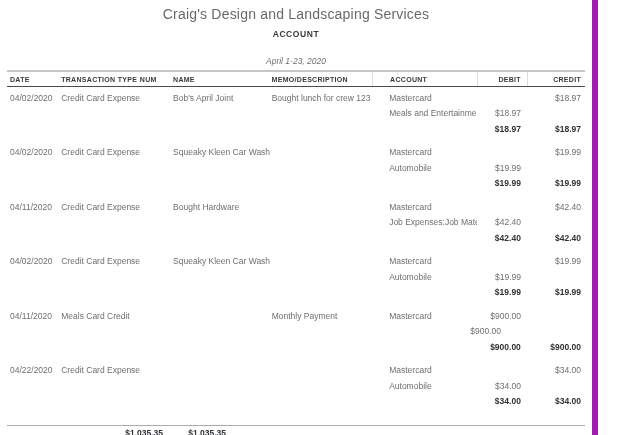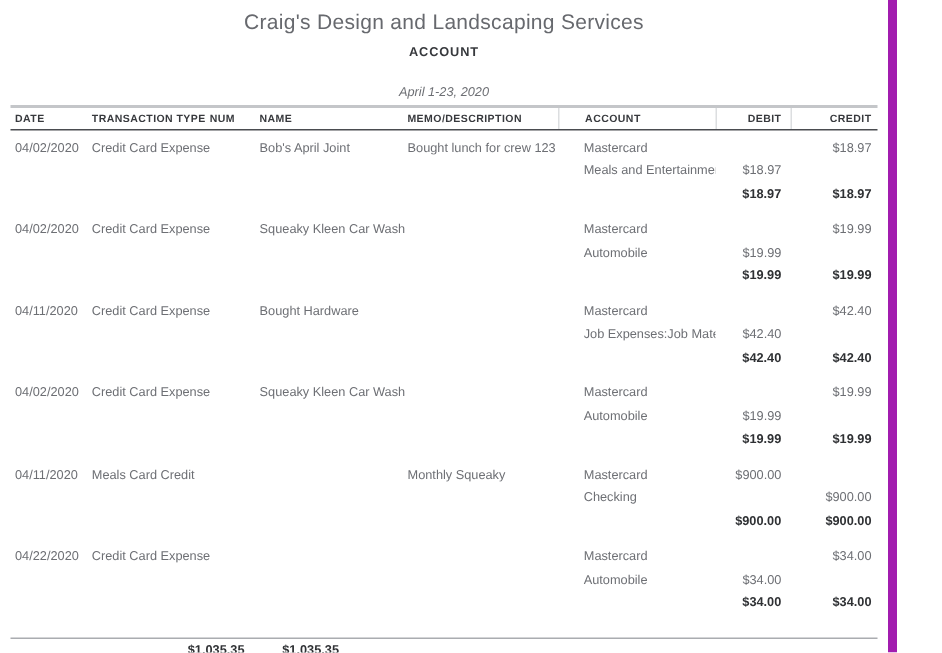--- a/index.html
+++ b/index.html
@@ -171,28 +171,27 @@
           <div class="c ccr">$19.99</div>
         </div>
       </div>
 
       <div class="txn">
         <div class="row">
           <div class="c cd">04/11/2020</div>
           <div class="c ct">Meals Card Credit</div>
           <div class="c cn"></div>
           <div class="c cnm"></div>
-          <div class="c cm">Monthly Squeaky</div>
+          <div class="c cm">Monthly Payment</div>
           <div class="c ca">Mastercard</div>
           <div class="c cde">$900.00</div>
           <div class="c ccr"></div>
         </div>
         <div class="row">
           <div class="c sp5"></div>
-          <div class="c ca">Checking</div>
           <div class="c cde"></div>
           <div class="c ccr">$900.00</div>
         </div>
         <div class="row sub">
           <div class="c sp6"></div>
           <div class="c cde">$900.00</div>
           <div class="c ccr">$900.00</div>
         </div>
       </div>
 

